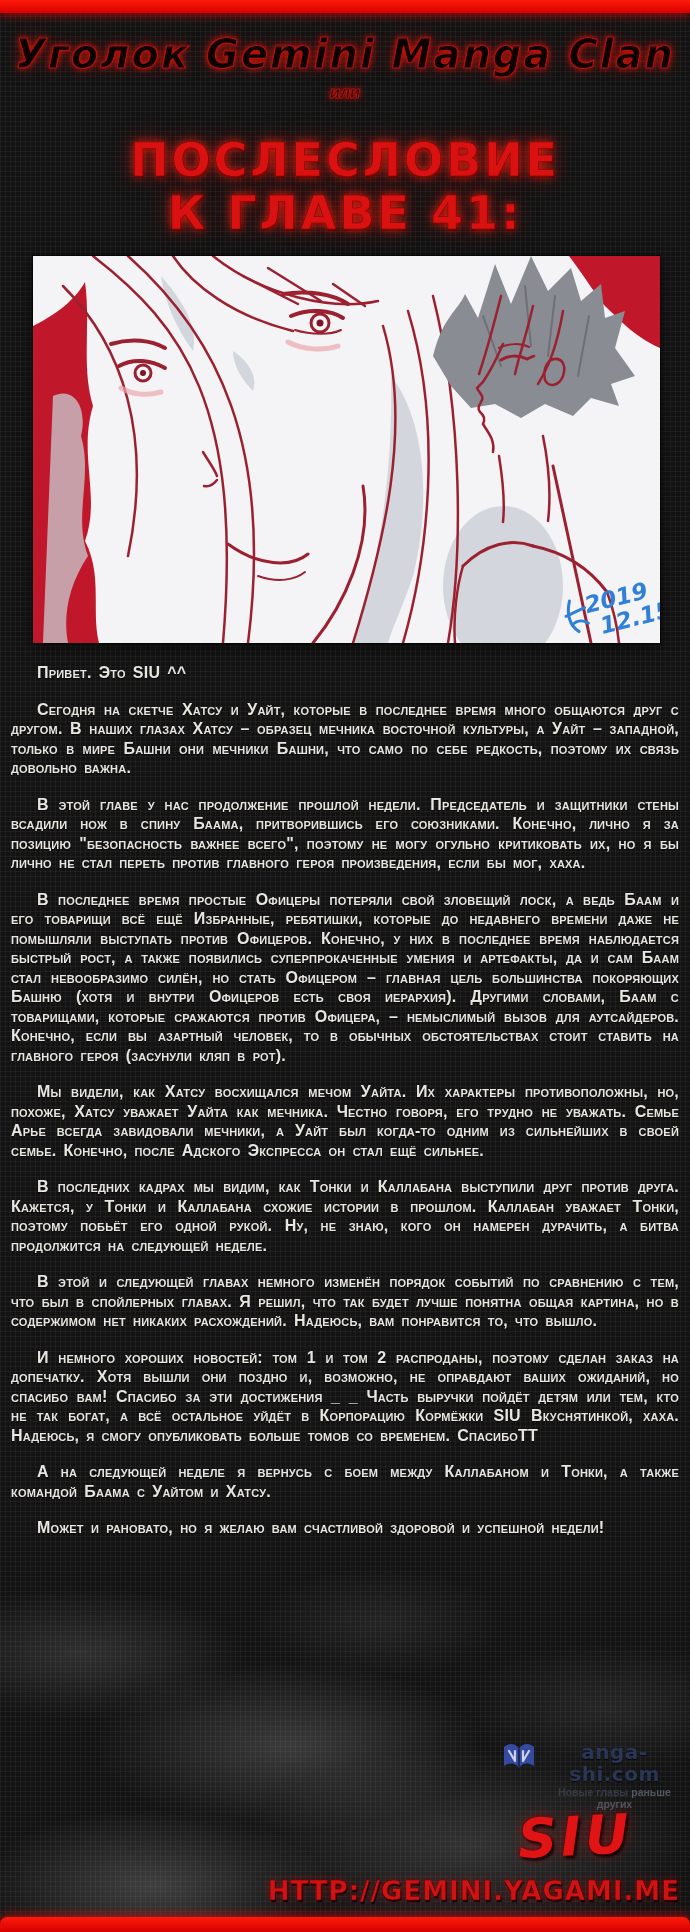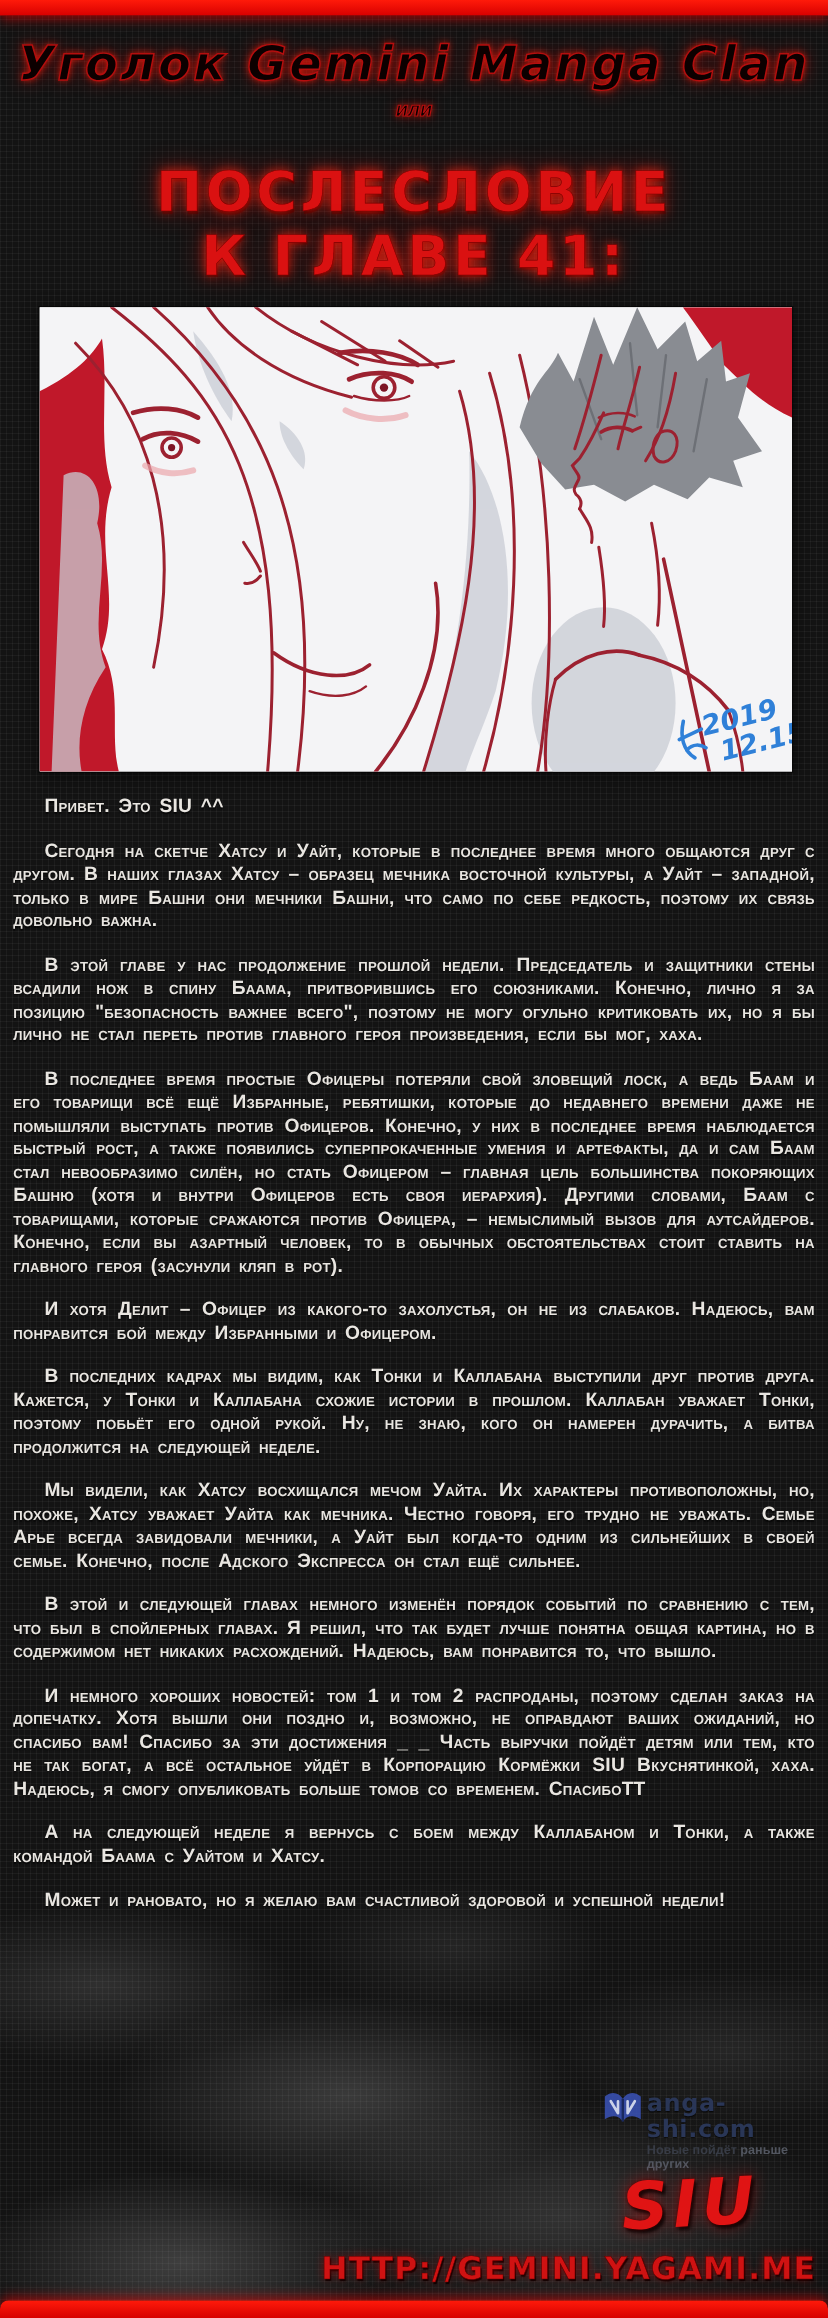--- a/index.html
+++ b/index.html
@@ -73,21 +73,21 @@
       radial-gradient(320px 140px at 68% 78%, rgba(150,150,150,.24), transparent 70%),
       radial-gradient(250px 110px at 22% 88%, rgba(175,175,175,.28), transparent 70%),
       radial-gradient(210px 95px at 88% 42%, rgba(130,130,130,.17), transparent 70%),
       radial-gradient(180px 80px at 55% 20%, rgba(140,140,140,.14), transparent 70%);
   }
   .watermark{
     position:absolute;z-index:4;left:501px;top:1741px;
     display:flex;align-items:flex-start;opacity:.9;
   }
   .wm-logo{width:36px;height:32px;flex:0 0 auto;}
-  .wm-text{margin-left:2px;}
+  .wm-text{margin-left:2px;text-align:center;}
   .wm-site{
     font-family:"DejaVu Sans", sans-serif;
     font-weight:700;font-size:20px;line-height:22px;letter-spacing:.5px;
     color:#2c3a5e;text-shadow:0 1px 1px rgba(0,0,0,.8);
   }
   .wm-tagline{
     margin-top:1px;font-size:10.5px;line-height:12px;font-weight:700;
     color:#3a3f4a;
   }
   .wm-tagline .wm-tag2{color:#585d68;}
@@ -212,40 +212,39 @@
         <text x="564" y="376" font-family="DejaVu Sans, sans-serif" font-style="italic" font-weight="700" font-size="23" fill="#2f80d8">12.15</text>
       </g>
     </svg>
   </figure>
 
   <section class="afterword">
     <p>Привет. Это SIU ^^</p>
     <p>Сегодня на скетче Хатсу и Уайт, которые в последнее время много общаются друг с другом. В наших глазах Хатсу – образец мечника восточной культуры, а Уайт – западной, только в мире Башни они мечники Башни, что само по себе редкость, поэтому их связь довольно важна.</p>
     <p>В этой главе у нас продолжение прошлой недели. Председатель и защитники стены всадили нож в спину Баама, притворившись его союзниками. Конечно, лично я за позицию "безопасность важнее всего", поэтому не могу огульно критиковать их, но я бы лично не стал переть против главного героя произведения, если бы мог, хаха.</p>
     <p>В последнее время простые Офицеры потеряли свой зловещий лоск, а ведь Баам и его товарищи всё ещё Избранные, ребятишки, которые до недавнего времени даже не помышляли выступать против Офицеров. Конечно, у них в последнее время наблюдается быстрый рост, а также появились суперпрокаченные умения и артефакты, да и сам Баам стал невообразимо силён, но стать Офицером – главная цель большинства покоряющих Башню (хотя и внутри Офицеров есть своя иерархия). Другими словами, Баам с товарищами, которые сражаются против Офицера, – немыслимый вызов для аутсайдеров. Конечно, если вы азартный человек, то в обычных обстоятельствах стоит ставить на главного героя (засунули кляп в рот).</p>
-    <p>И хотя Делит – Офицер из какого-то захолустья, он не из слабаков. Надеюсь, вам понравится бой между Избранными и Офицером.</p>
+    <p>Мы видели, как Хатсу восхищался мечом Уайта. Их характеры противоположны, но, похоже, Хатсу уважает Уайта как мечника. Честно говоря, его трудно не уважать. Семье Арье всегда завидовали мечники, а Уайт был когда-то одним из сильнейших в своей семье. Конечно, после Адского Экспресса он стал ещё сильнее.</p>
     <p>В последних кадрах мы видим, как Тонки и Каллабана выступили друг против друга. Кажется, у Тонки и Каллабана схожие истории в прошлом. Каллабан уважает Тонки, поэтому побьёт его одной рукой. Ну, не знаю, кого он намерен дурачить, а битва продолжится на следующей неделе.</p>
-    <p>Мы видели, как Хатсу восхищался мечом Уайта. Их характеры противоположны, но, похоже, Хатсу уважает Уайта как мечника. Честно говоря, его трудно не уважать. Семье Арье всегда завидовали мечники, а Уайт был когда-то одним из сильнейших в своей семье. Конечно, после Адского Экспресса он стал ещё сильнее.</p>
     <p>В этой и следующей главах немного изменён порядок событий по сравнению с тем, что был в спойлерных главах. Я решил, что так будет лучше понятна общая картина, но в содержимом нет никаких расхождений. Надеюсь, вам понравится то, что вышло.</p>
     <p>И немного хороших новостей: том 1 и том 2 распроданы, поэтому сделан заказ на допечатку. Хотя вышли они поздно и, возможно, не оправдают ваших ожиданий, но спасибо вам! Спасибо за эти достижения _ _ Часть выручки пойдёт детям или тем, кто не так богат, а всё остальное уйдёт в Корпорацию Кормёжки SIU Вкуснятинкой, хаха. Надеюсь, я смогу опубликовать больше томов со временем. СпасибоТТ</p>
     <p>А на следующей неделе я вернусь с боем между Каллабаном и Тонки, а также командой Баама с Уайтом и Хатсу.</p>
     <p>Может и рановато, но я желаю вам счастливой здоровой и успешной недели!</p>
   </section>
 
   <div class="smoke"></div>
 
   <div class="watermark">
     <svg class="wm-logo" viewBox="0 0 36 32">
       <path d="M3,6 C9,1 15,3 18,8 C21,3 27,1 33,6 L33,25 C27,21 21,22 18,27 C15,22 9,21 3,25 Z" fill="#3c55c0" opacity="0.9"></path>
       <path d="M18,8 L18,27" stroke="#1b2a66" stroke-width="2"></path>
       <path d="M8,10 L14,20 M14,10 L14,20 M22,20 L22,10 M22,20 L28,10" stroke="#dfe6ff" stroke-width="2.2" fill="none" stroke-linecap="round"></path>
     </svg>
     <div class="wm-text">
       <div class="wm-site">anga-shi.com</div>
-      <div class="wm-tagline"><span>Новые пойдёт</span> <span class="wm-tag2">раньше других</span></div>
+      <div class="wm-tagline"><span>Новые главы</span> <span class="wm-tag2">раньше других</span></div>
     </div>
   </div>
 
   <div class="siu-sig">SIU</div>
 
   <div class="site-url">HTTP://GEMINI.YAGAMI.ME</div>
 
   <div class="bottom-bar"></div>
 
 </div>

